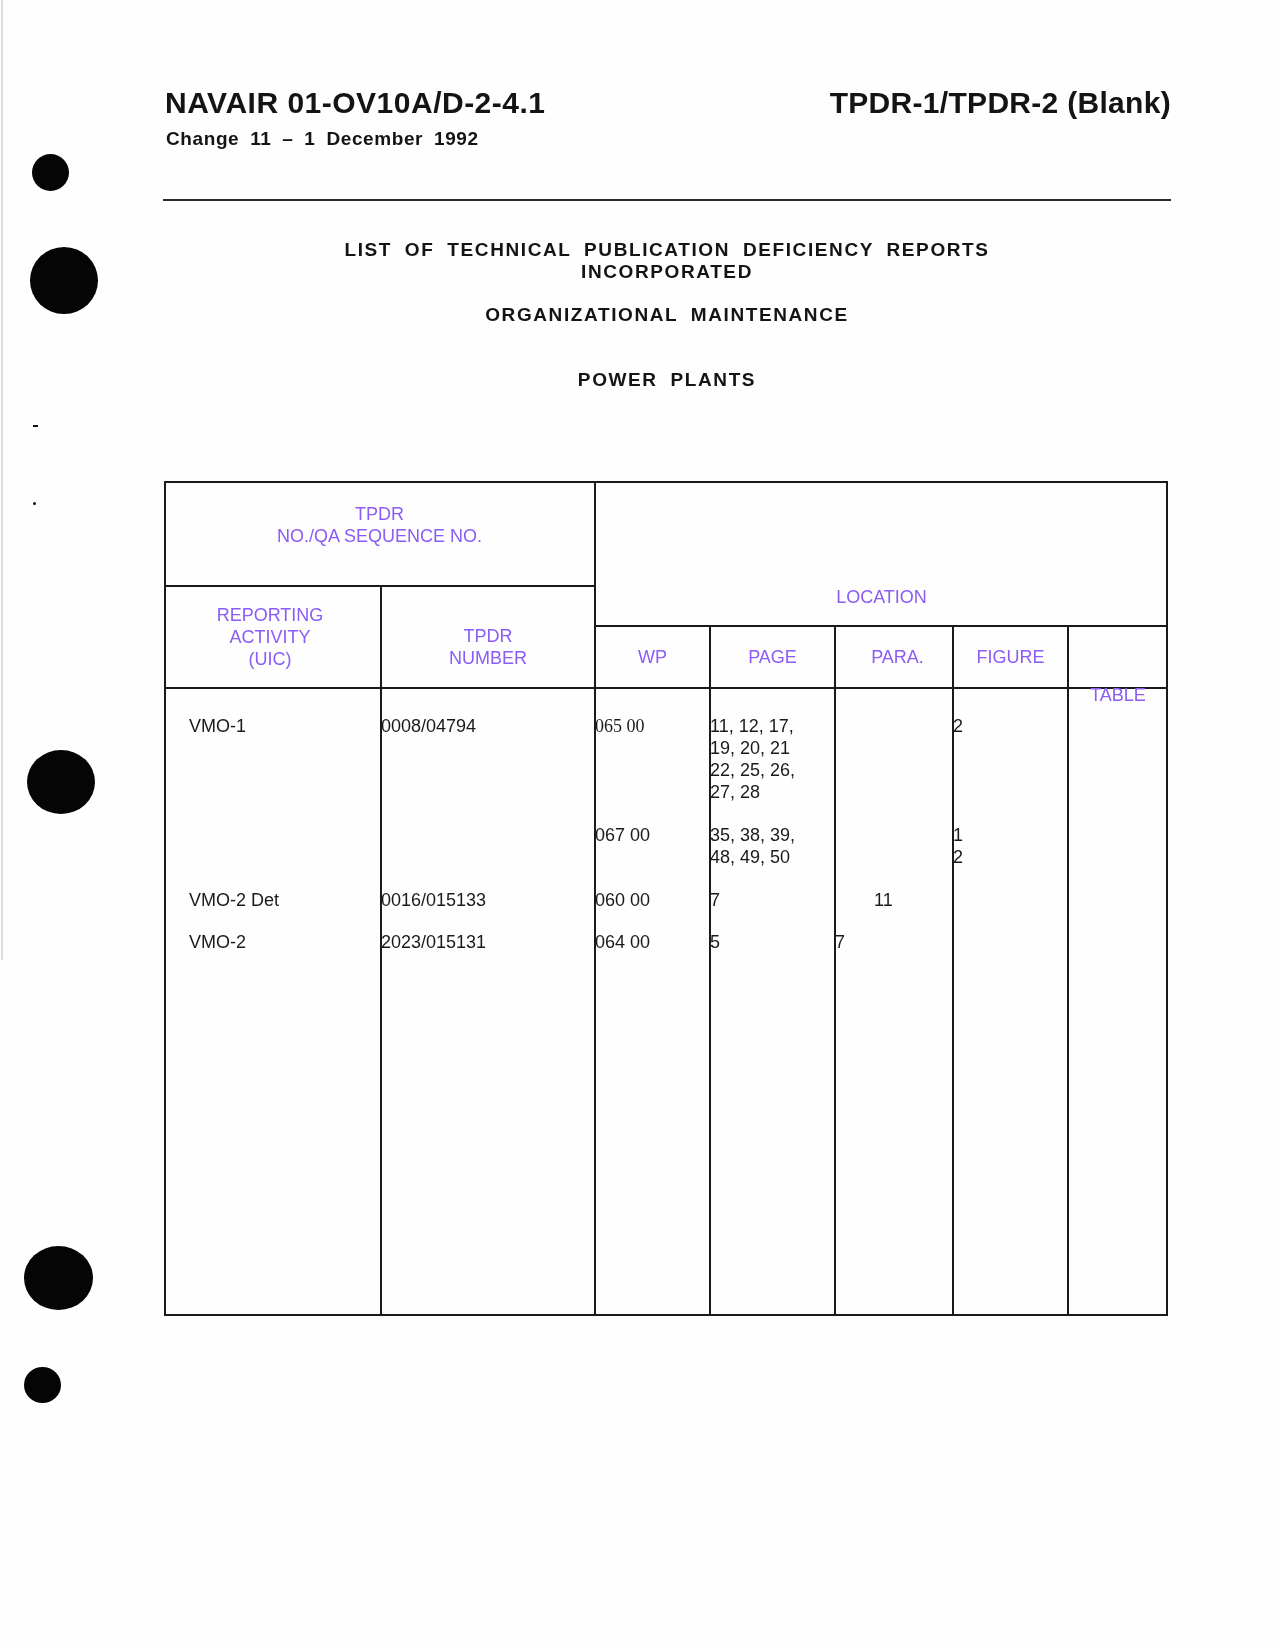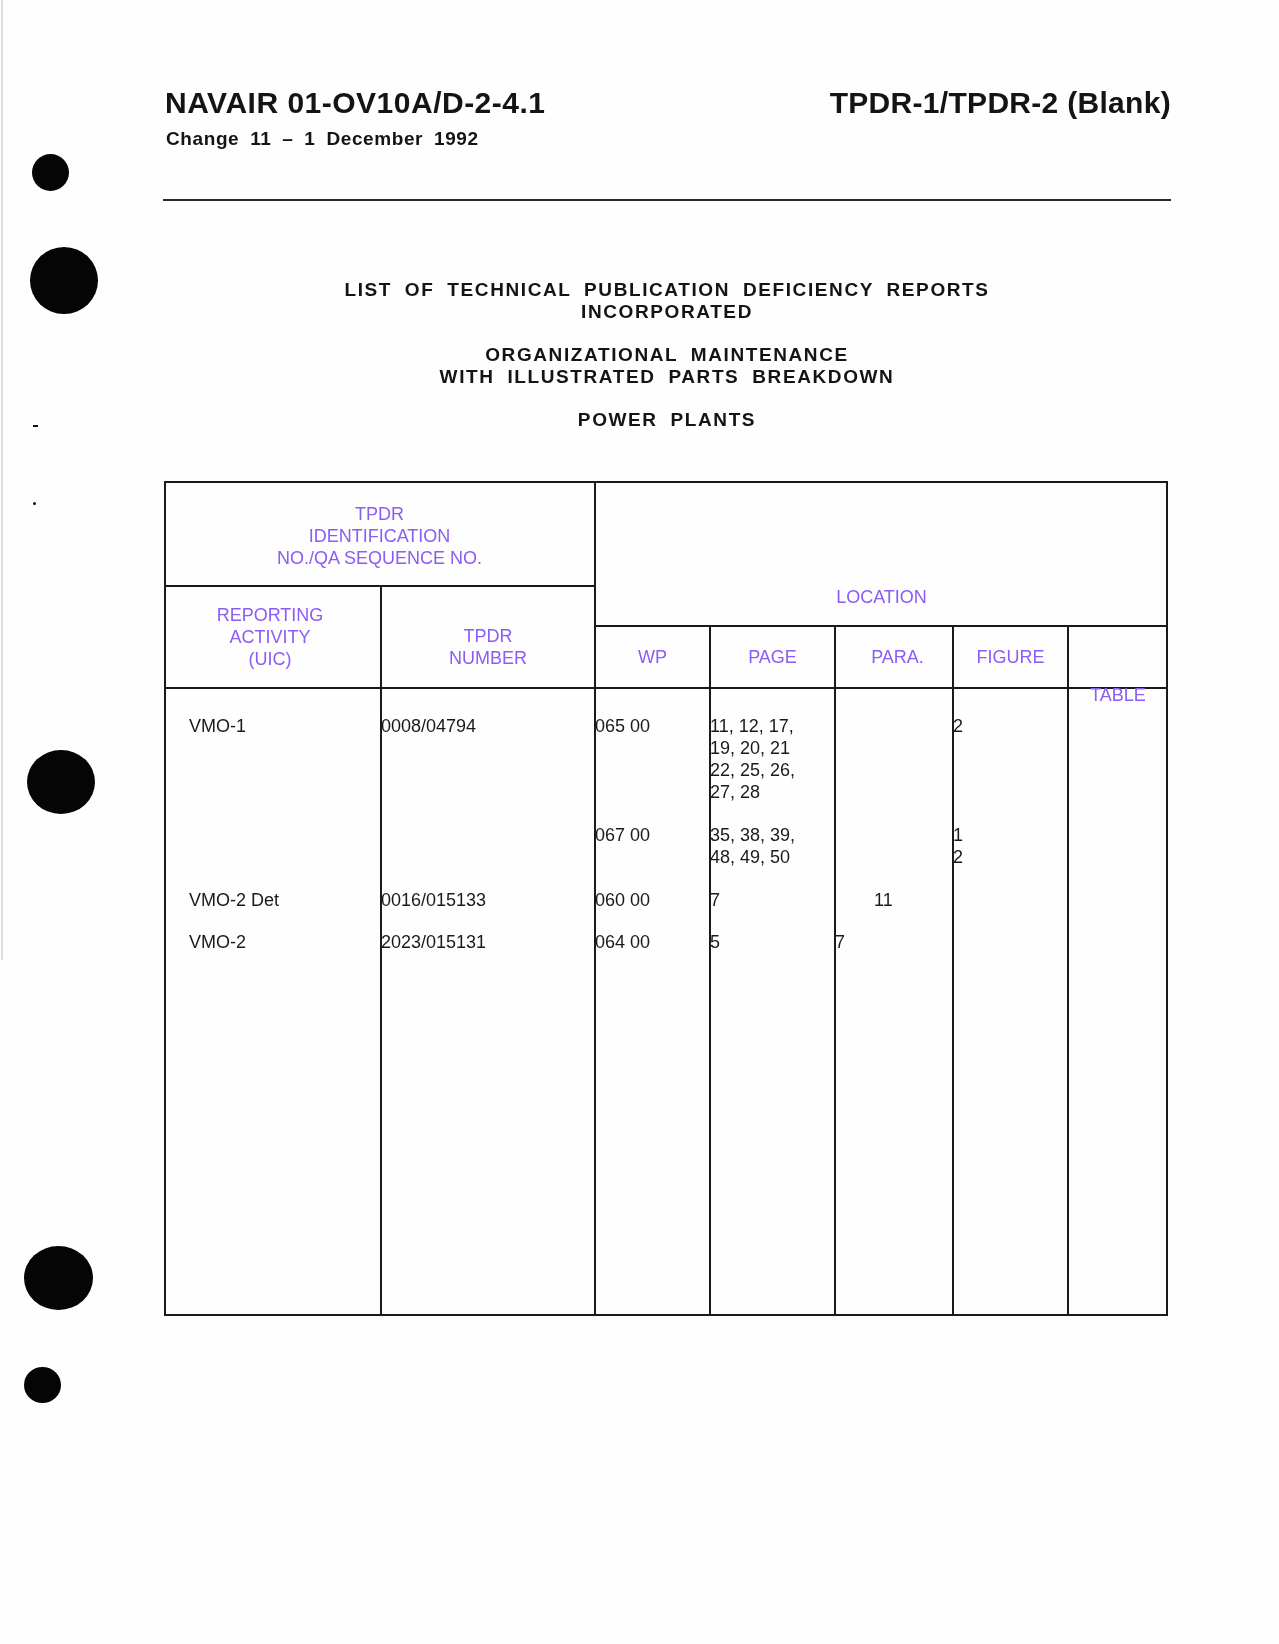--- a/index.html
+++ b/index.html
@@ -12,21 +12,21 @@
   
   .hole { position: absolute; background: #050505; border-radius: 50%; }
   .mark { position: absolute; background: #111; }
   .edge-line { position: absolute; left: 1px; top: 0; width: 2px; height: 960px; background: #bbb; opacity: .5; }
 
   .doc-id { left: 165px; top: 86px; font-size: 30px; font-weight: bold; letter-spacing: 0.5px; white-space: nowrap; }
   .change { left: 166px; top: 128px; font-size: 19px; font-weight: bold; letter-spacing: 0.6px; word-spacing: 5px; white-space: nowrap; }
   .page-id { right: 108px; top: 86px; font-size: 30px; font-weight: bold; letter-spacing: 0.3px; white-space: nowrap; }
   .rule { left: 163px; top: 199px; width: 1008px; height: 2px; background: #2a2a2a; }
 
-  .titles { left: 163px; width: 1008px; text-align: center; font-weight: bold; font-size: 19px; letter-spacing: 1.6px; word-spacing: 6px; margin-top: 40px; }
+  .titles { left: 163px; width: 1008px; text-align: center; font-weight: bold; font-size: 19px; letter-spacing: 1.6px; word-spacing: 6px; }
   .titles div { line-height: 22px; white-space: nowrap; }
 
   
   .tbl { left: 164px; top: 481px; width: 1004px; height: 835px; border: 2px solid #1a1a1a; box-sizing: border-box; }
   .vline { position: absolute; width: 2px; background: #1a1a1a; }
   .hline { position: absolute; height: 2px; background: #1a1a1a; }
   .hdr { position: absolute; text-align: center; font-size: 18px; line-height: 22px; color: #8b5cf6; }
   .cell { position: absolute; font-size: 18px; line-height: 22px; color: #1a1a1a; white-space: nowrap; }
   .center { text-align: left; }
 </style>
@@ -46,42 +46,40 @@
 <div class="abs change">Change 11 – 1 December 1992</div>
 <div class="abs page-id">TPDR-1/TPDR-2 (Blank)</div>
 <div class="abs rule"></div>
 
 <div class="abs titles" style="top:239px;">
   <div>LIST OF TECHNICAL PUBLICATION DEFICIENCY REPORTS</div>
   <div>INCORPORATED</div>
 </div>
 <div class="abs titles" style="top:304px;">
   <div>ORGANIZATIONAL MAINTENANCE</div>
-  <div>WITH ILLUSTRATED PARTS BREAKDOWN</div>
 </div>
 <div class="abs titles" style="top:369px;">
   <div>POWER PLANTS</div>
 </div>
 
 <div class="abs tbl"></div>
 
 <div class="vline" style="left:380px;top:586px;height:730px;"></div>
 <div class="vline" style="left:594px;top:481px;height:835px;"></div>
 <div class="vline" style="left:709px;top:626px;height:690px;"></div>
 <div class="vline" style="left:834px;top:626px;height:690px;"></div>
 <div class="vline" style="left:952px;top:626px;height:690px;"></div>
 <div class="vline" style="left:1067px;top:626px;height:690px;"></div>
 
 <div class="hline" style="left:164px;top:585px;width:431px;"></div>
 <div class="hline" style="left:594px;top:625px;width:574px;"></div>
 <div class="hline" style="left:164px;top:687px;width:1004px;"></div>
 
 <div class="hdr" style="left:164px;top:503px;width:431px;">
   <div>TPDR</div>
-  <div>IDENTIFICATION</div>
   <div>NO./QA SEQUENCE NO.</div>
 </div>
 <div class="hdr" style="left:595px;top:586px;width:573px;">LOCATION</div>
 
 <div class="hdr" style="left:164px;top:604px;width:212px;">
   <div>REPORTING</div>
   <div>ACTIVITY</div>
   <div>(UIC)</div>
 </div>
 <div class="hdr" style="left:381px;top:625px;width:214px;">
@@ -89,21 +87,21 @@
   <div>NUMBER</div>
 </div>
 <div class="hdr" style="left:595px;top:646px;width:115px;">WP</div>
 <div class="hdr" style="left:710px;top:646px;width:125px;">PAGE</div>
 <div class="hdr" style="left:835px;top:646px;width:125px;">PARA.</div>
 <div class="hdr" style="left:953px;top:646px;width:115px;">FIGURE</div>
 <div class="hdr" style="left:1068px;top:646px;width:100px;margin-top:38px;">TABLE</div>
 
 <div class="cell" style="left:189px;top:715px;">VMO-1</div>
 <div class="cell center" style="left:381px;top:715px;width:214px;">0008/04794</div>
-<div class="cell center" style="left:595px;top:715px;width:115px;">065 00</div>
+<div class="cell center" style="left:595px;top:715px;width:115px;font-family:Liberation Serif, serif;">065 00</div>
 <div class="cell center" style="left:710px;top:715px;width:125px;">
   <div>11, 12, 17,</div>
   <div>19, 20, 21</div>
   <div>22, 25, 26,</div>
   <div>27, 28</div>
 </div>
 <div class="cell center" style="left:953px;top:715px;width:130px;">
   <div>2</div>
 </div>
 

